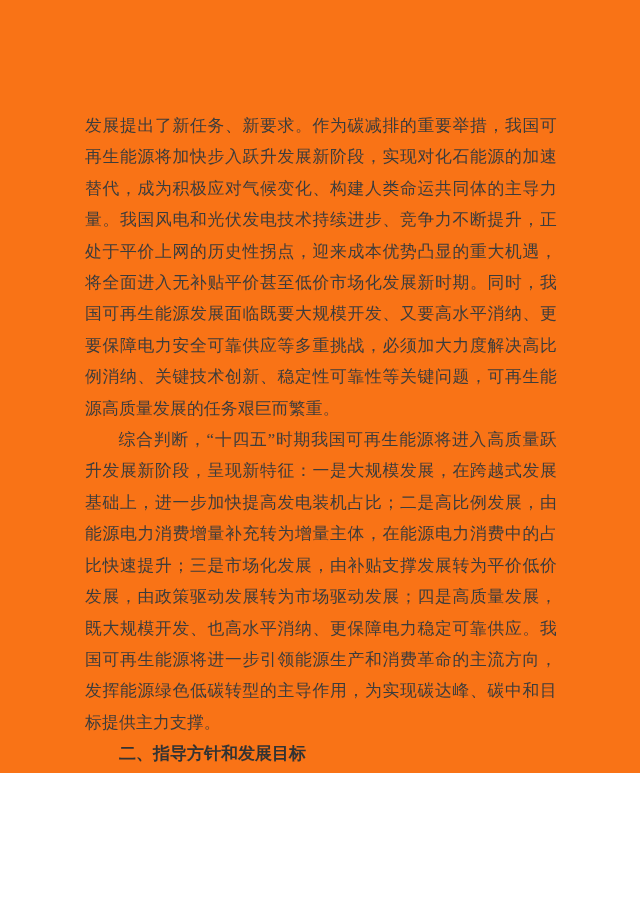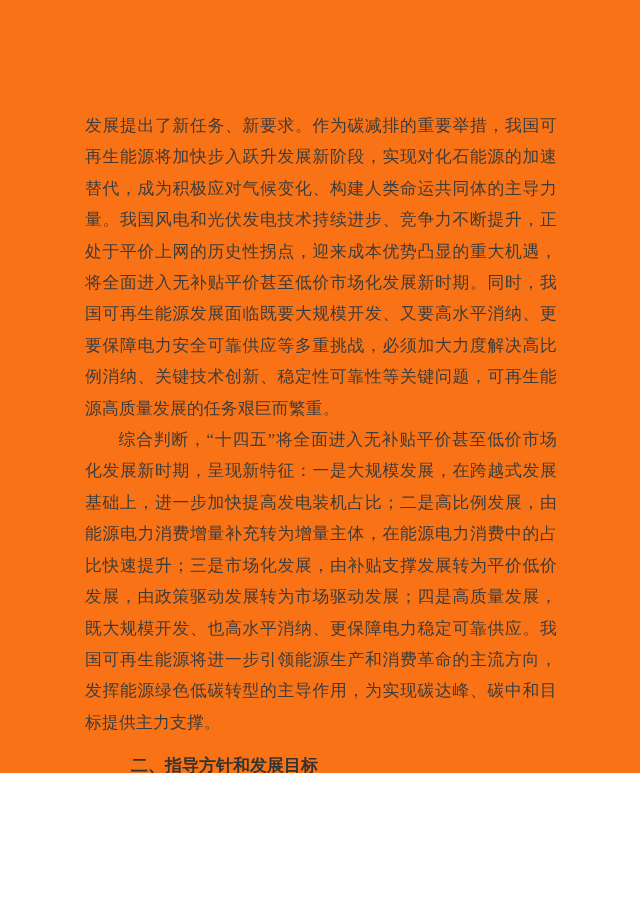--- a/index.html
+++ b/index.html
@@ -31,21 +31,21 @@
     font-size: 16.8px;
     line-height: 31.4px;
     text-align: justify;
     color: #3c3c3c;
     letter-spacing: 0.2px;
   }
   .indent {
     text-indent: 2em;
   }
   .heading {
-    margin: 12px;
+    margin: 0;
     font-family: "Liberation Sans", "DejaVu Sans", sans-serif;
     font-weight: 700;
     font-size: 17px;
     line-height: 31.4px;
     text-indent: 2em;
     color: #333333;
     text-align: left;
   }
   .subheading {
     margin: 0;
@@ -69,20 +69,20 @@
     font-size: 14px;
     color: #4a4a4a;
   }
 </style>
 </head>
 <body>
 
 <div class="sheet">
   <main class="content">
     <p class="para">发展提出了新任务、新要求。作为碳减排的重要举措，我国可再生能源将加快步入跃升发展新阶段，实现对化石能源的加速替代，成为积极应对气候变化、构建人类命运共同体的主导力量。我国风电和光伏发电技术持续进步、竞争力不断提升，正处于平价上网的历史性拐点，迎来成本优势凸显的重大机遇，将全面进入无补贴平价甚至低价市场化发展新时期。同时，我国可再生能源发展面临既要大规模开发、又要高水平消纳、更要保障电力安全可靠供应等多重挑战，必须加大力度解决高比例消纳、关键技术创新、稳定性可靠性等关键问题，可再生能源高质量发展的任务艰巨而繁重。</p>
-    <p class="para indent">综合判断，“十四五”将全面进入无补贴平价甚至低价市场化发展新时期，呈现新特征：一是大规模发展，在跨越式发展基础上，进一步加快提高发电装机占比；二是高比例发展，由能源电力消费增量补充转为增量主体，在能源电力消费中的占比快速提升；三是市场化发展，由补贴支撑发展转为平价低价发展，由政策驱动发展转为市场驱动发展；四是高质量发展，既大规模开发、也高水平消纳、更保障电力稳定可靠供应。我国可再生能源将进一步引领能源生产和消费革命的主流方向，发挥能源绿色低碳转型的主导作用，为实现碳达峰、碳中和目标提供主力支撑。</p>
+    <p class="para indent">综合判断，“十四五”时期我国可再生能源将进入高质量跃升发展新阶段，呈现新特征：一是大规模发展，在跨越式发展基础上，进一步加快提高发电装机占比；二是高比例发展，由能源电力消费增量补充转为增量主体，在能源电力消费中的占比快速提升；三是市场化发展，由补贴支撑发展转为平价低价发展，由政策驱动发展转为市场驱动发展；四是高质量发展，既大规模开发、也高水平消纳、更保障电力稳定可靠供应。我国可再生能源将进一步引领能源生产和消费革命的主流方向，发挥能源绿色低碳转型的主导作用，为实现碳达峰、碳中和目标提供主力支撑。</p>
     <h2 class="heading">二、指导方针和发展目标</h2>
     <p class="subheading">（一）指导思想。</p>
   </main>
   <footer class="page-footer">
     <span class="page-number">5</span>
   </footer>
 </div>
 
 </body></html>

